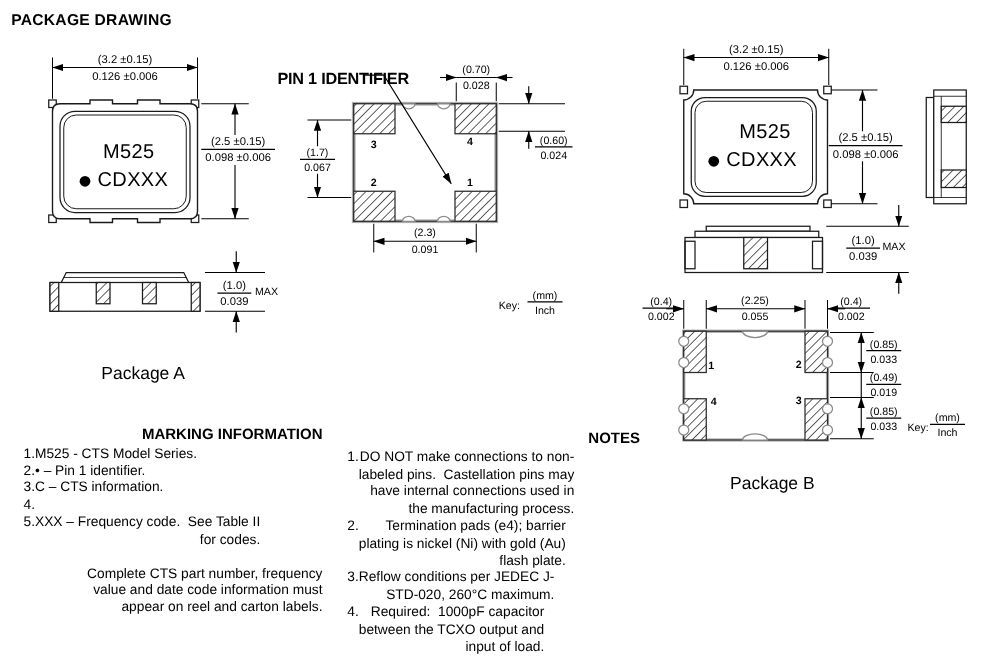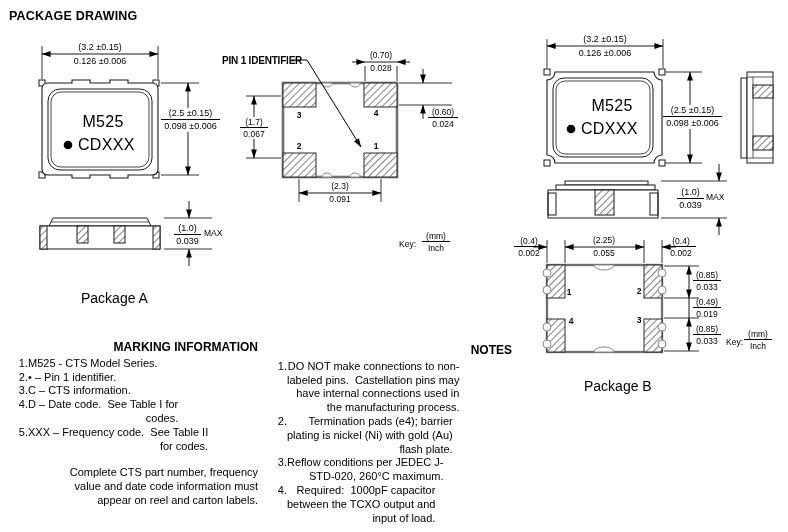--- a/index.html
+++ b/index.html
@@ -4,21 +4,21 @@
 <style>
   html,body{margin:0;padding:0;background:#fff;}
   #page{position:relative;width:788px;height:532px;background:#ffffff;
         font-family:"Liberation Sans", sans-serif;color:#000;overflow:hidden;}
   #art{position:absolute;left:0;top:0;}
   .t{position:absolute;white-space:pre;color:#000;}
   .title{font-size:12.5px;font-weight:bold;letter-spacing:.2px;}
   .chip{font-size:16px;letter-spacing:.3px;}
   .pkg-label{font-size:14px;font-weight:normal;padding-left:35px;}
   .pin{font-size:8.5px;font-weight:bold;}
-  .callout{font-size:10px;font-weight:bold;letter-spacing:-0.2px;}
+  .callout{font-size:13px;font-weight:bold;letter-spacing:-0.2px;}
   .small{font-size:8.5px;}
   .dim{position:absolute;text-align:center;font-size:9px;line-height:11px;color:#000;}
   .dim span{display:block;}
   .dim .s2{margin-top:3px;}
   .dim.b{background:#fff;}
   .dim.b .s1{border-bottom:1px solid #000;padding-bottom:0px;}
   .dim.b .s2{margin-top:1px;}
   .dim.nobg{background:transparent;}
   .dim.f85{font-size:8.5px;line-height:10px;}
   .txtblock{position:absolute;font-size:11px;line-height:13.8px;text-align:right;}
@@ -321,22 +321,20 @@
   <div class="li">
     <span class="num">2.</span>
     <span class="txt">• – Pin 1 identifier.</span>
   </div>
   <div class="li">
     <span class="num">3.</span>
     <span class="txt">C – CTS information.</span>
   </div>
   <div class="li">
     <span class="num">4.</span>
-    <span class="txt">D – Date code.  See Table I for
-codes.</span>
   </div>
   <div class="li">
     <span class="num">5.</span>
     <span class="txt">XXX – Frequency code.  See Table II
 for codes.</span>
   </div>
   <div class="footer">Complete CTS part number, frequency
 value and date code information must
 appear on reel and carton labels.</div>
 </div>

